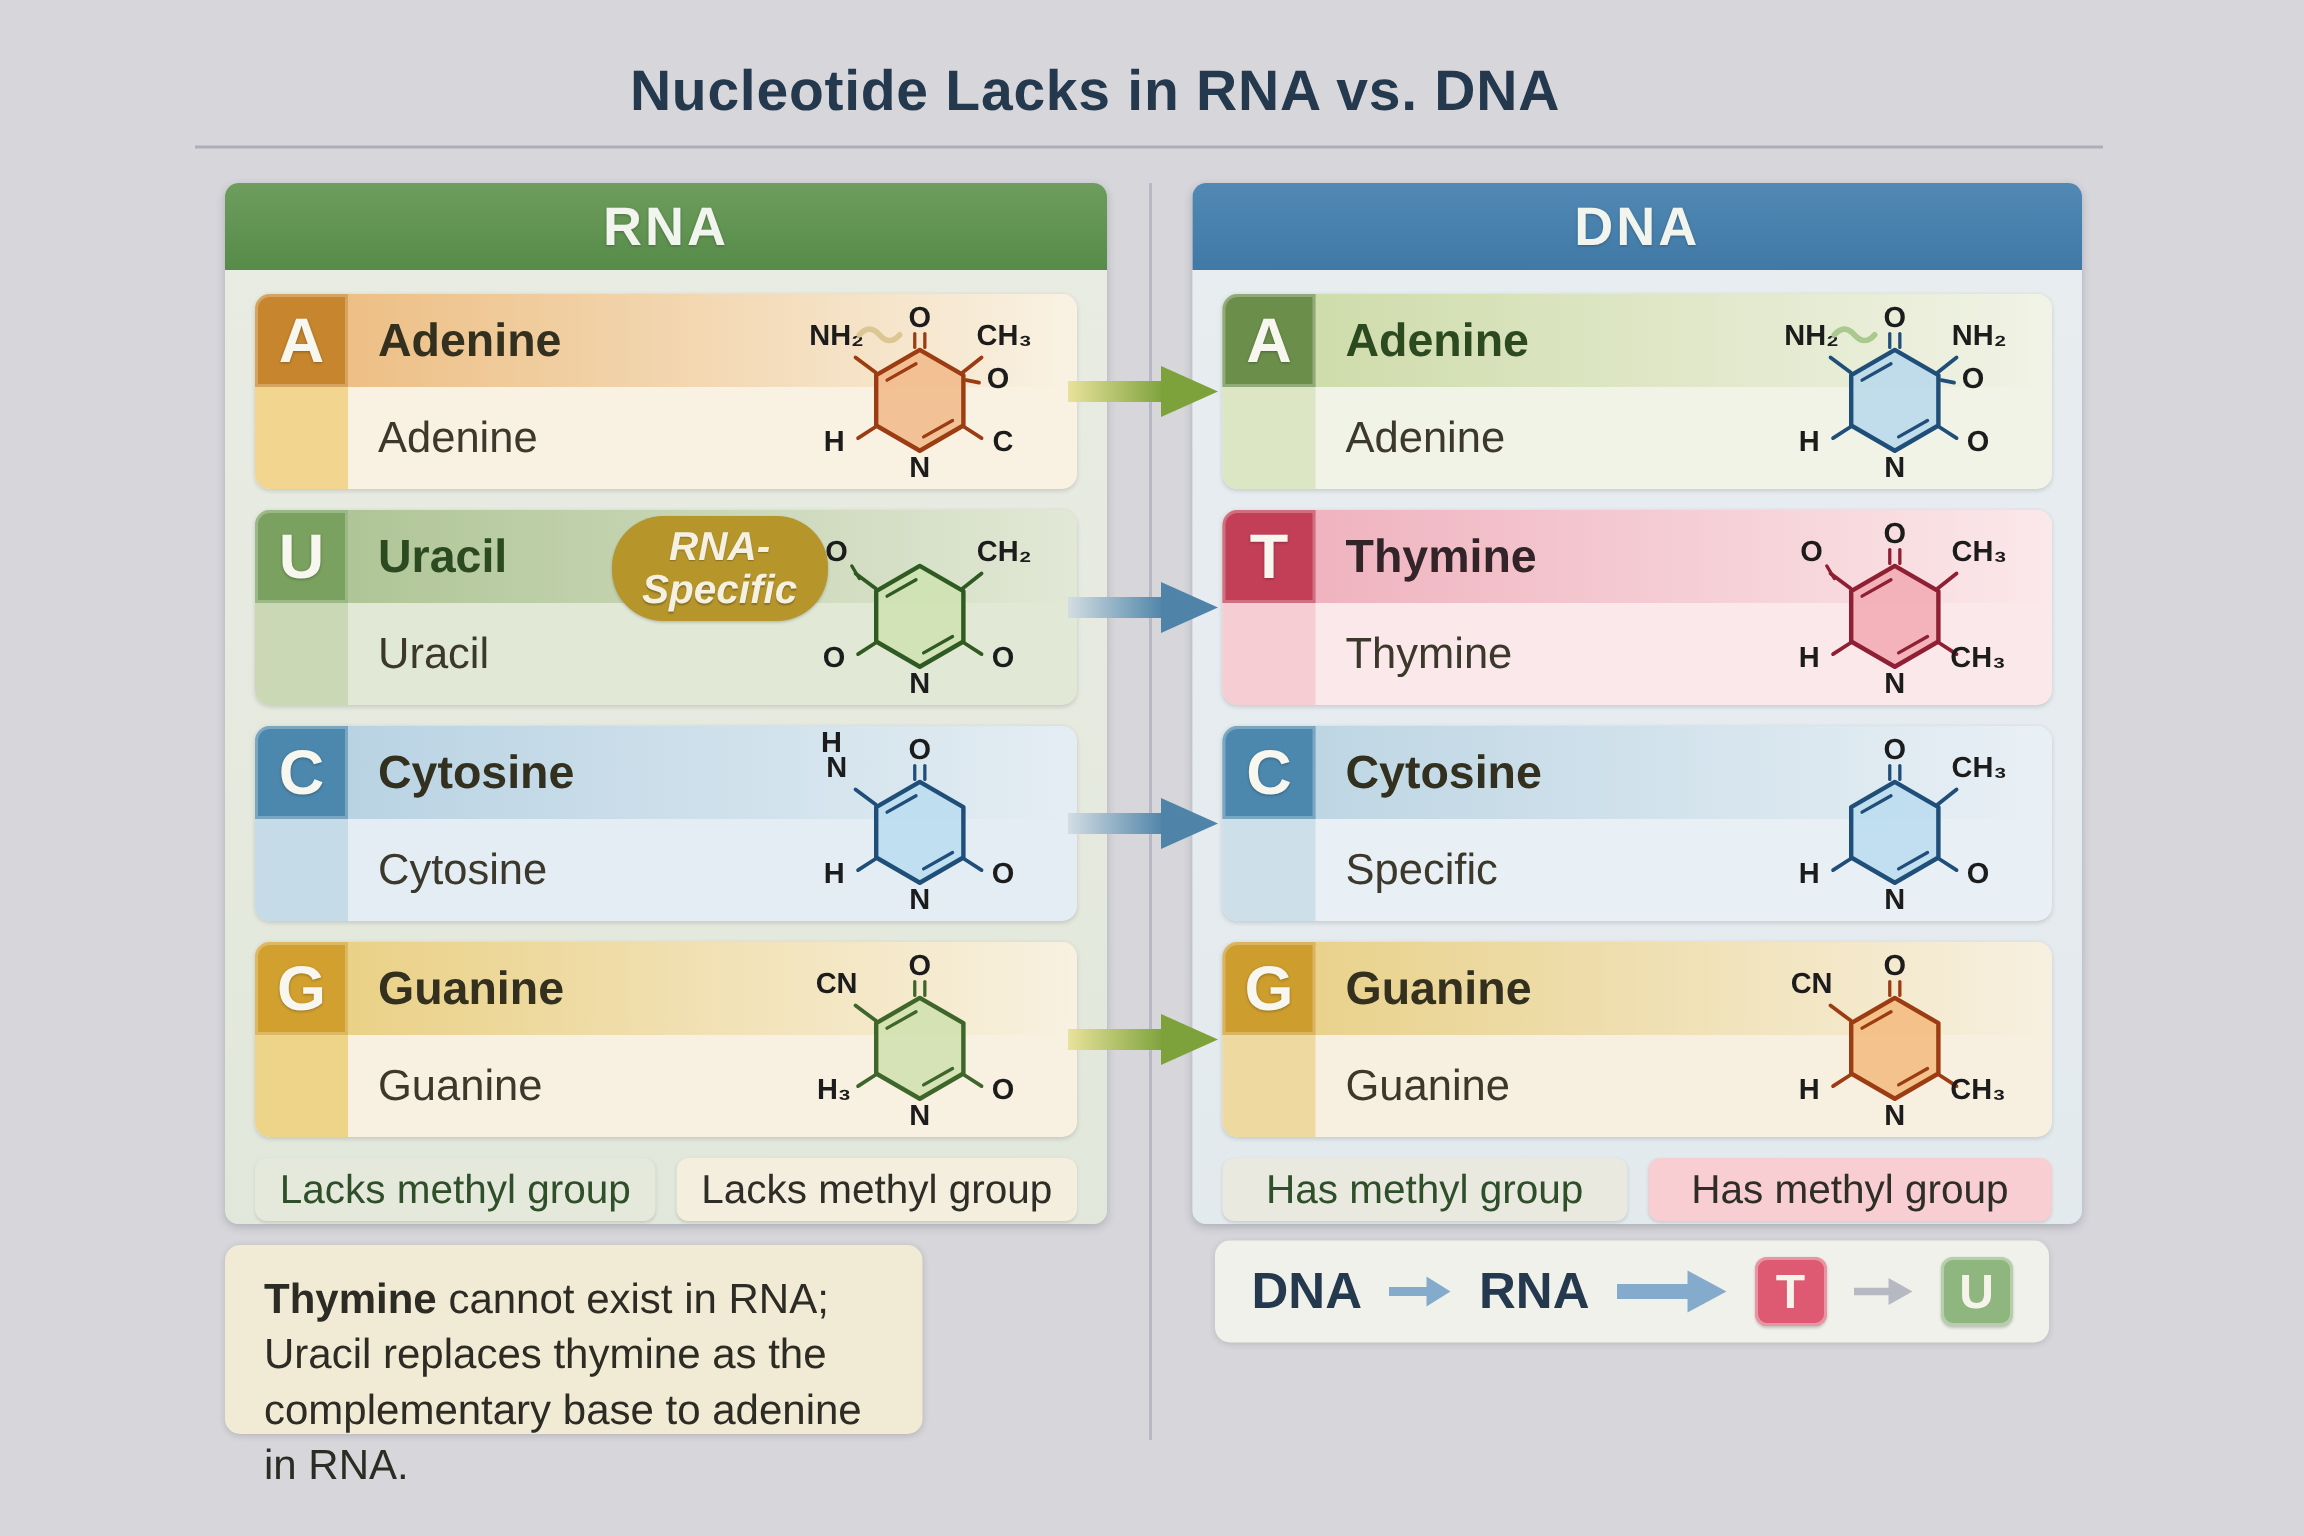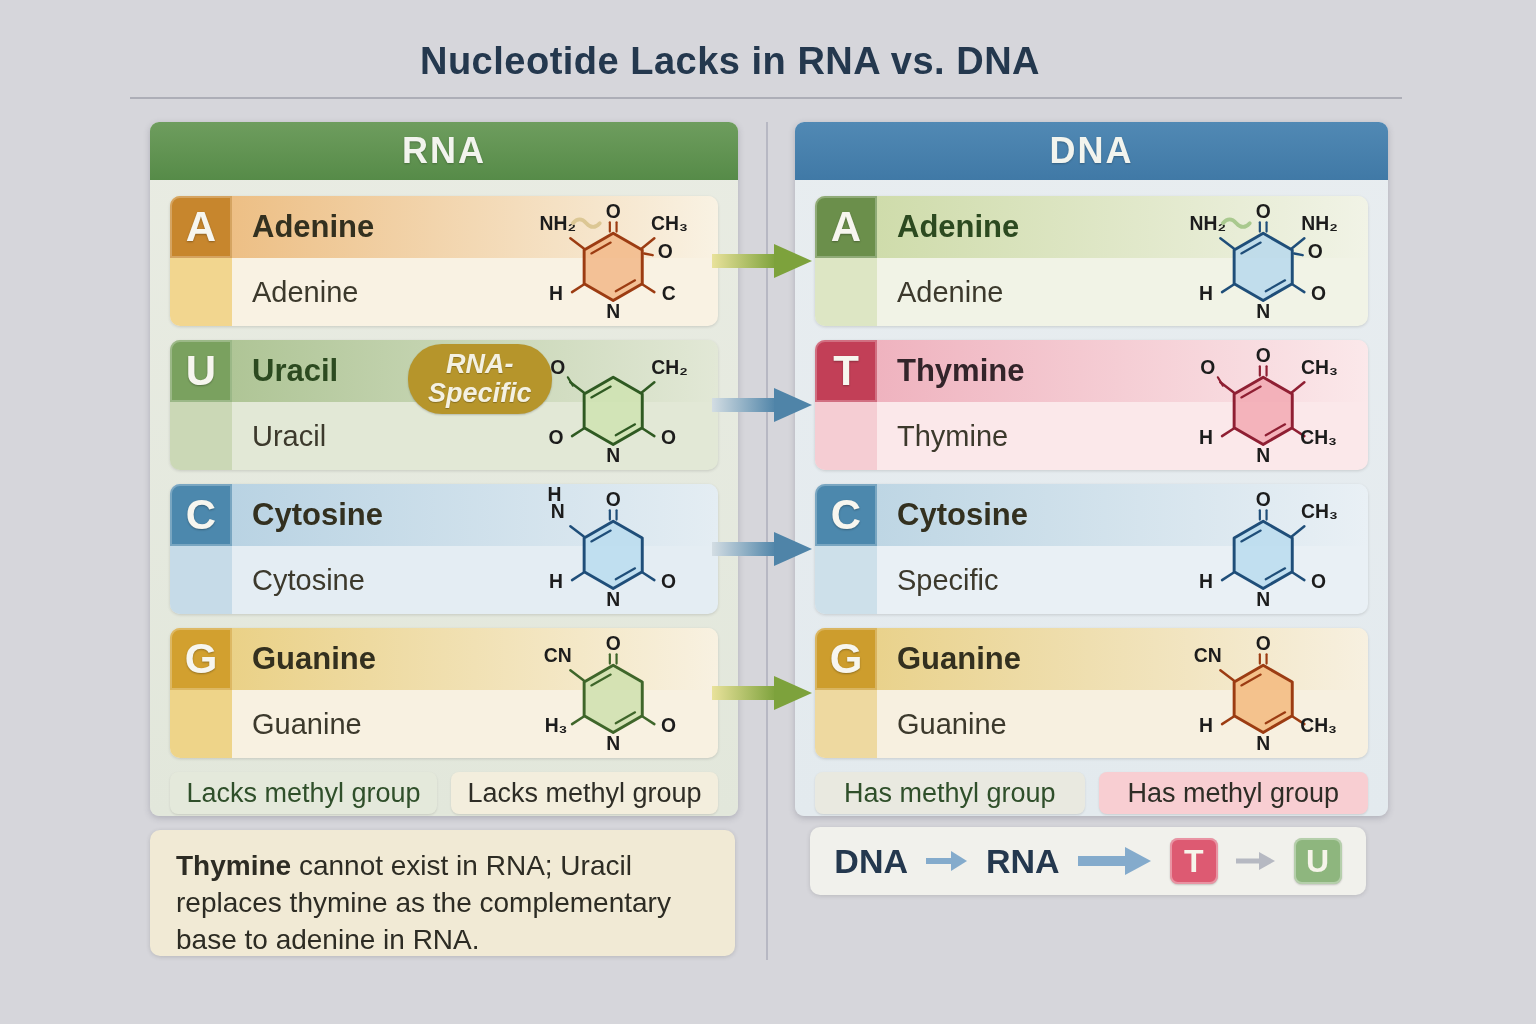--- a/index.html
+++ b/index.html
@@ -59,21 +59,21 @@
     box-shadow:0 1px 2px rgba(0,0,0,0.2);
     font-style:italic;
   }
   .footer-badges { display:flex; gap:14px; margin-top:6px; }
   .footer-badge {
     flex:1; height:42px; border-radius:8px; display:flex; align-items:center; justify-content:center;
     font-size:27px; box-shadow:0 1px 2px rgba(60,60,60,0.15);
   }
   .row-arrow { position:absolute; left:712px; width:104px; height:42px; }
   .note-box {
-    position:absolute; left:150px; top:830px; width:585px; height:126px;
+    position:absolute; left:150px; top:830px; width:465px; height:126px;
     background:#f1ead5; border-radius:10px; box-shadow:0 1px 4px rgba(60,60,60,0.2);
     padding:18px 26px; box-sizing:border-box;
     font-size:28px; line-height:1.32; color:#2d2c24;
   }
   .flow-box {
     position:absolute; left:810px; top:827px; width:556px; height:68px;
     background:#f1f1ec; border-radius:10px; box-shadow:0 1px 4px rgba(60,60,60,0.18);
     display:flex; align-items:center; justify-content:center; gap:18px;
   }
   .flow-word { font-size:34px; font-weight:bold; color:#24384e; }

